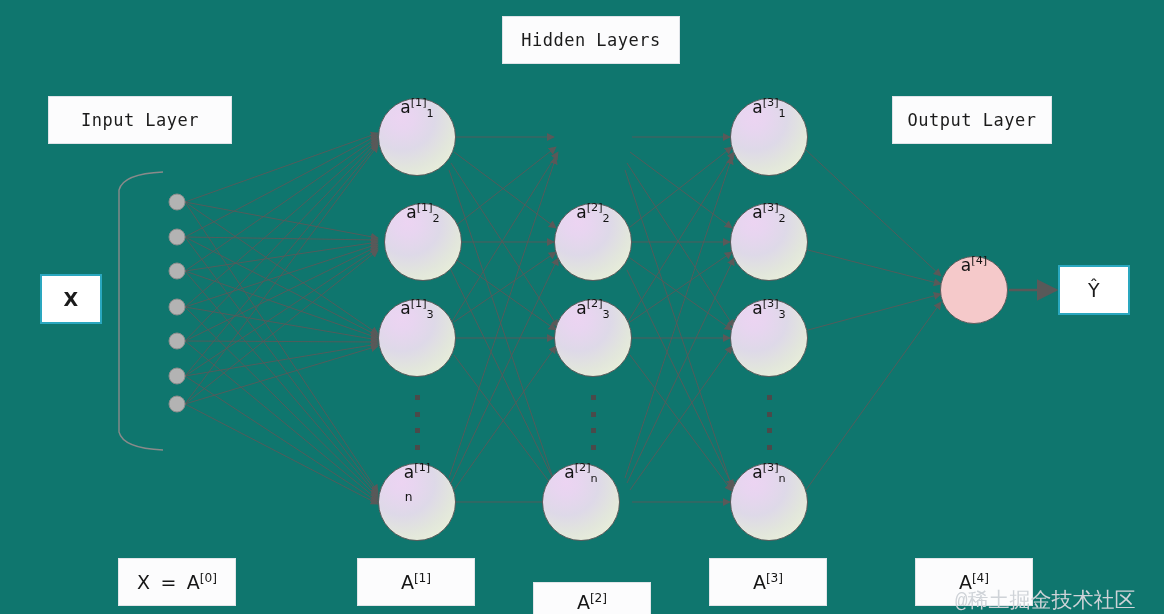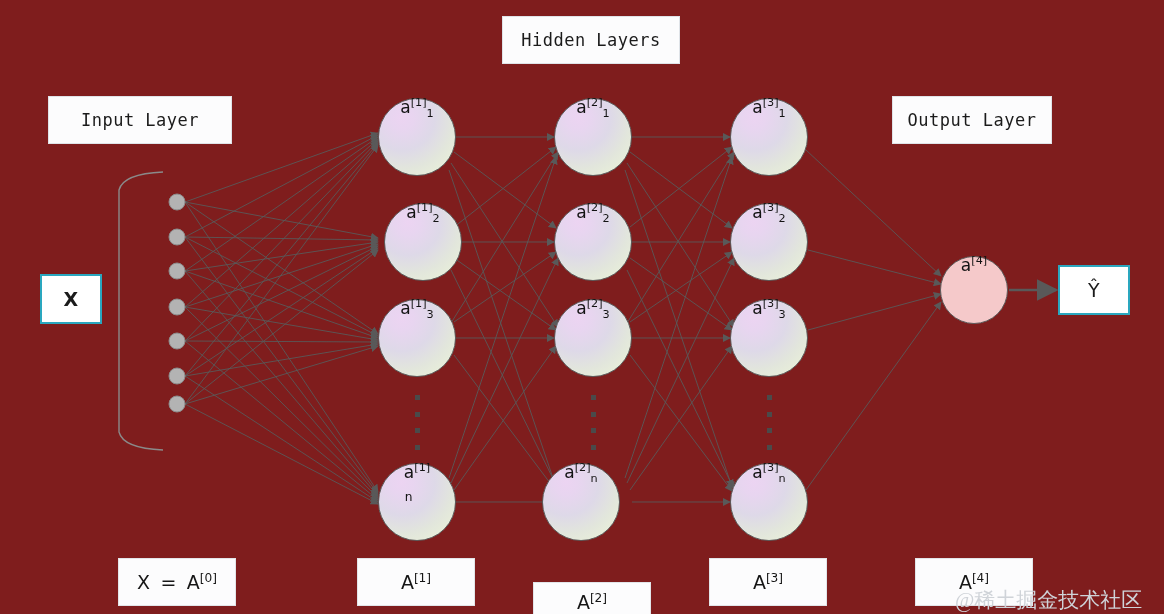--- a/index.html
+++ b/index.html
@@ -7,21 +7,21 @@
     padding: 0;
     background: #ffffff;
   }
   body {
     font-family: "DejaVu Sans Mono", "Liberation Mono", monospace;
   }
   #canvas {
     position: relative;
     width: 1164px;
     height: 614px;
-    background: #7f1d1d;
+    background: #0f766e;
     overflow: hidden;
   }
   svg.net {
     position: absolute;
     left: 0;
     top: 0;
     width: 1164px;
     height: 614px;
   }
 
@@ -111,21 +111,21 @@
   .vdots i {
     display: block;
     width: 5px;
     height: 5px;
     background: #4a4a4a;
   }
 
   
   .watermark {
     position: absolute;
-    font-family: Liberation Serif, serif;
+    font-family: Liberation Mono, monospace;
     font-size: 21px;
     color: #cfd3d8;
     white-space: nowrap;
     user-select: none;
   }
 </style>
 </head>
 <body>
 
 <div id="canvas">
@@ -255,23 +255,20 @@
   <div class="neuron" style="left:384px; top:203px; width:78px; height:78px;">
     <span class="nlabel">a<sup>[1]</sup><sub>2</sub></span>
   </div>
   <div class="neuron" style="left:378px; top:299px; width:78px; height:78px;">
     <span class="nlabel">a<sup>[1]</sup><sub>3</sub></span>
   </div>
   <div class="neuron" style="left:378px; top:463px; width:78px; height:78px;">
     <span class="nlabel">a<sup>[1]</sup><span class="stack">n</span></span>
   </div>
 
-  <div class="neuron" style="left:554px; top:98px; width:78px; height:78px;">
-    <span class="nlabel">a<sup>[2]</sup><sub>1</sub></span>
-  </div>
   <div class="neuron" style="left:554px; top:203px; width:78px; height:78px;">
     <span class="nlabel">a<sup>[2]</sup><sub>2</sub></span>
   </div>
   <div class="neuron" style="left:554px; top:299px; width:78px; height:78px;">
     <span class="nlabel">a<sup>[2]</sup><sub>3</sub></span>
   </div>
   <div class="neuron" style="left:542px; top:463px; width:78px; height:78px;">
     <span class="nlabel">a<sup>[2]</sup><sub>n</sub></span>
   </div>
 

